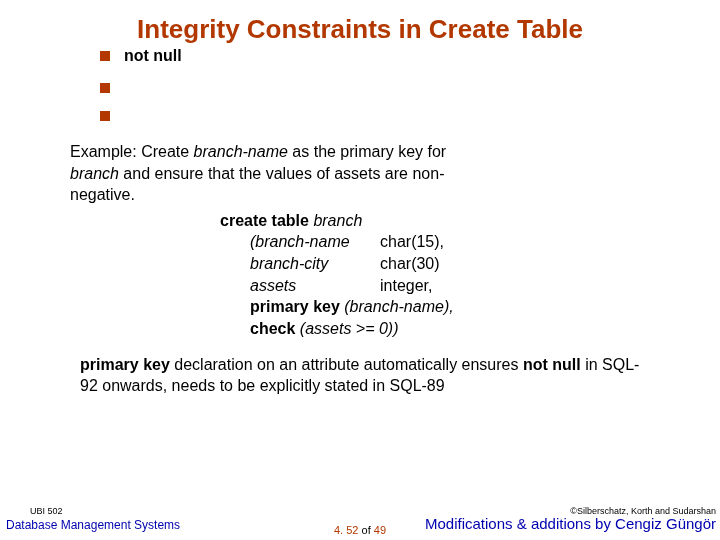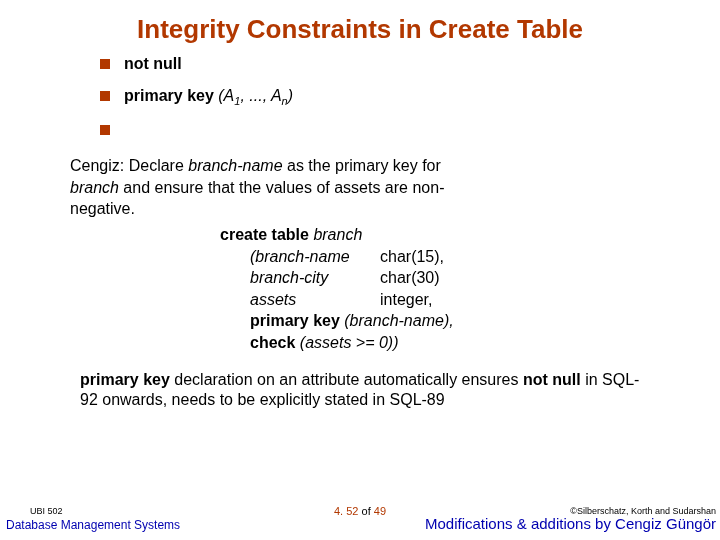--- a/index.html
+++ b/index.html
@@ -12,21 +12,21 @@
     color: #000;
     position: relative;
     overflow: hidden;
   }
   .title {
     font-size: 26px;
     font-weight: bold;
     color: #b23800;
     text-align: center;
     margin-top: 14px;
-    margin-bottom: 10px;
+    margin-bottom: 2px;
   }
   .content {
     padding-left: 100px;
     padding-right: 40px;
   }
   .bullet-list {
     margin-bottom: 20px;
   }
   .bullet-item {
     display: flex;
@@ -91,51 +91,48 @@
     position: absolute;
     right: 4px;
     bottom: 8px;
     font-size: 15px;
     color: #0000b0;
   }
   .footer-center {
     position: absolute;
     left: 50%;
     transform: translateX(-50%);
-    bottom: 23px;
+    bottom: 4px;
     font-size: 11px;
     color: #b23800;
   }
   .of { color: #000; }
 </style>
 </head>
 <body>
 
 <div class="title">Integrity Constraints in Create Table</div>
 
 <div class="content">
 
   <div class="bullet-list">
     <div class="bullet-item">
       <div class="bullet-square"></div>
       <div><span class="bold">not null</span></div>
     </div>
     <div class="bullet-item">
       <div class="bullet-square"></div>
-      <div>
-        <span class="bold">primary key </span><span class="italic">(A</span><span class="italic sub">1</span><span class="italic">, ..., A</span><span class="italic sub">n</span><span class="italic">)</span>
-      </div>
     </div>
     <div class="bullet-item">
       <div class="bullet-square"></div>
     </div>
   </div>
 
   <div class="example">
-    <span>Cengiz:  Declare </span><span class="italic">branch-name</span><span> as the primary key for </span><br>
+    <span>Example:  Create </span><span class="italic">branch-name</span><span> as the primary key for </span><br>
     <span class="italic">branch</span><span> and ensure that the values of assets are non-</span><br>
     <span>negative.</span>
   </div>
 
   <div class="code-block">
     <div><span class="bold">create table </span><span class="italic">branch</span></div>
     <div class="code-line-indent"><span class="italic col2">(branch-name</span><span>char(15),</span></div>
     <div class="code-line-indent"><span class="italic col2">branch-city</span><span>char(30)</span></div>
     <div class="code-line-indent"><span class="italic col2">assets</span><span>integer,</span></div>
     <div class="code-line-indent"><span class="bold">primary key </span><span class="italic">(branch-name),</span></div>

